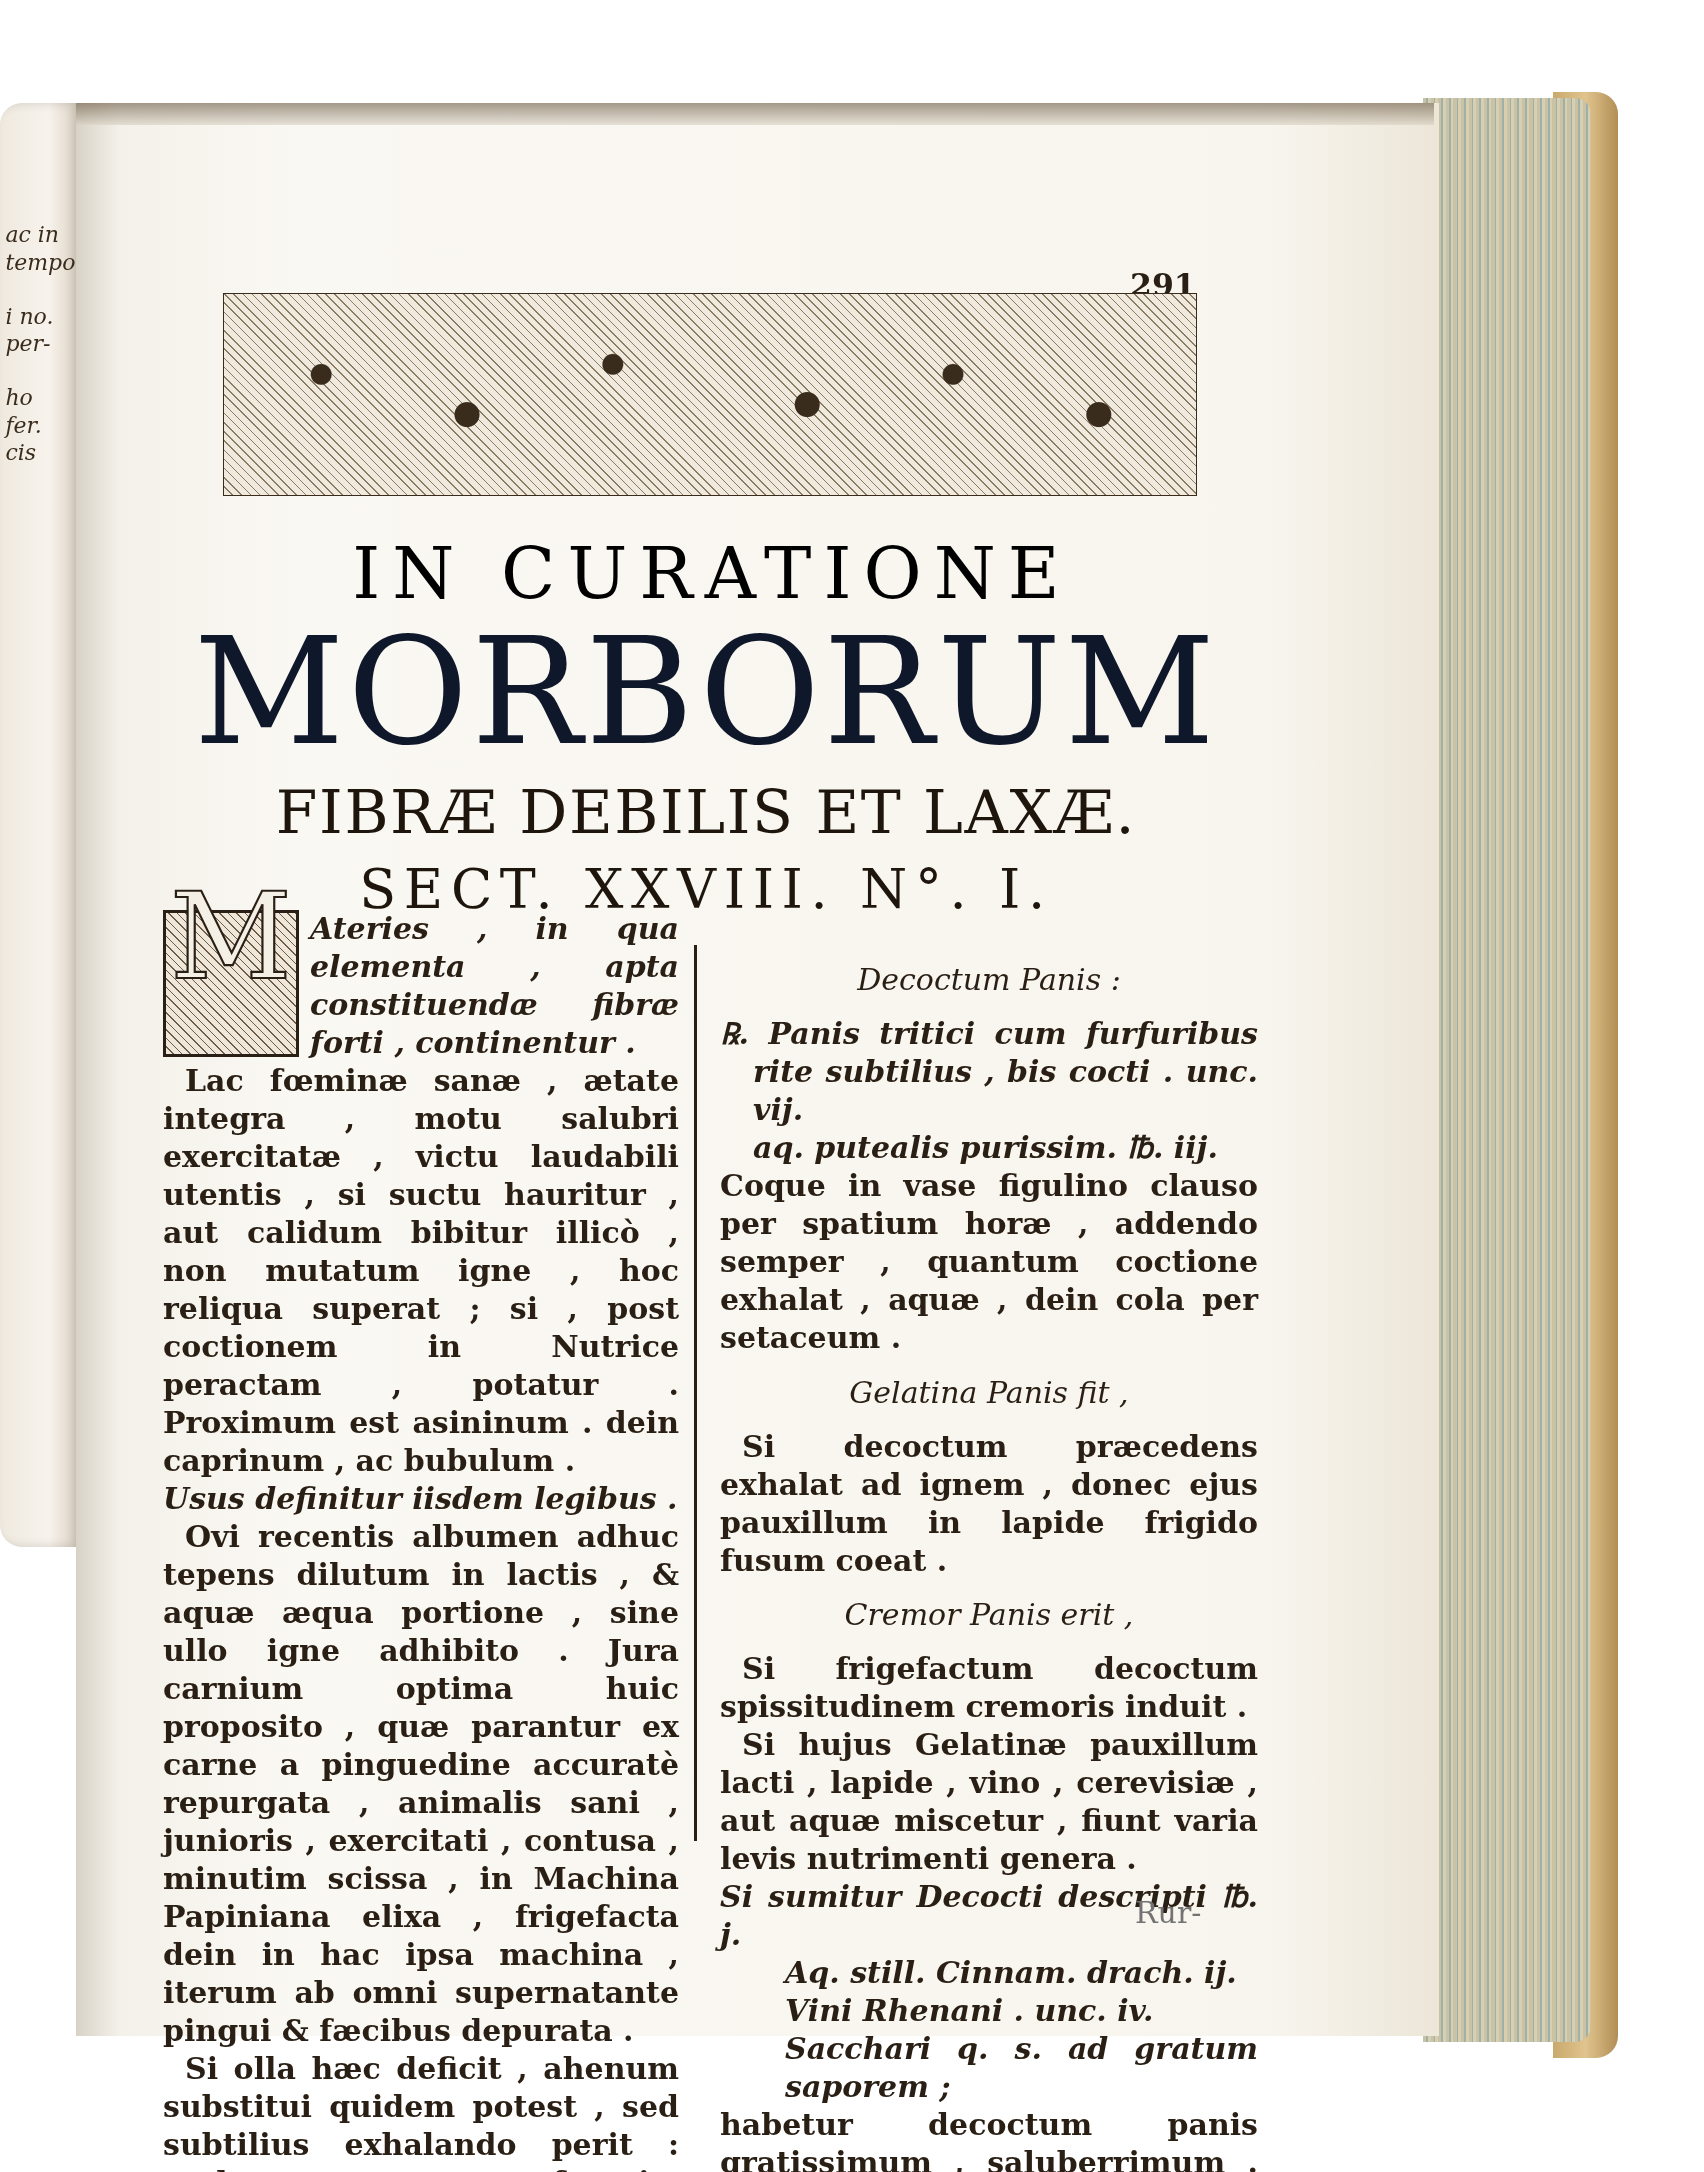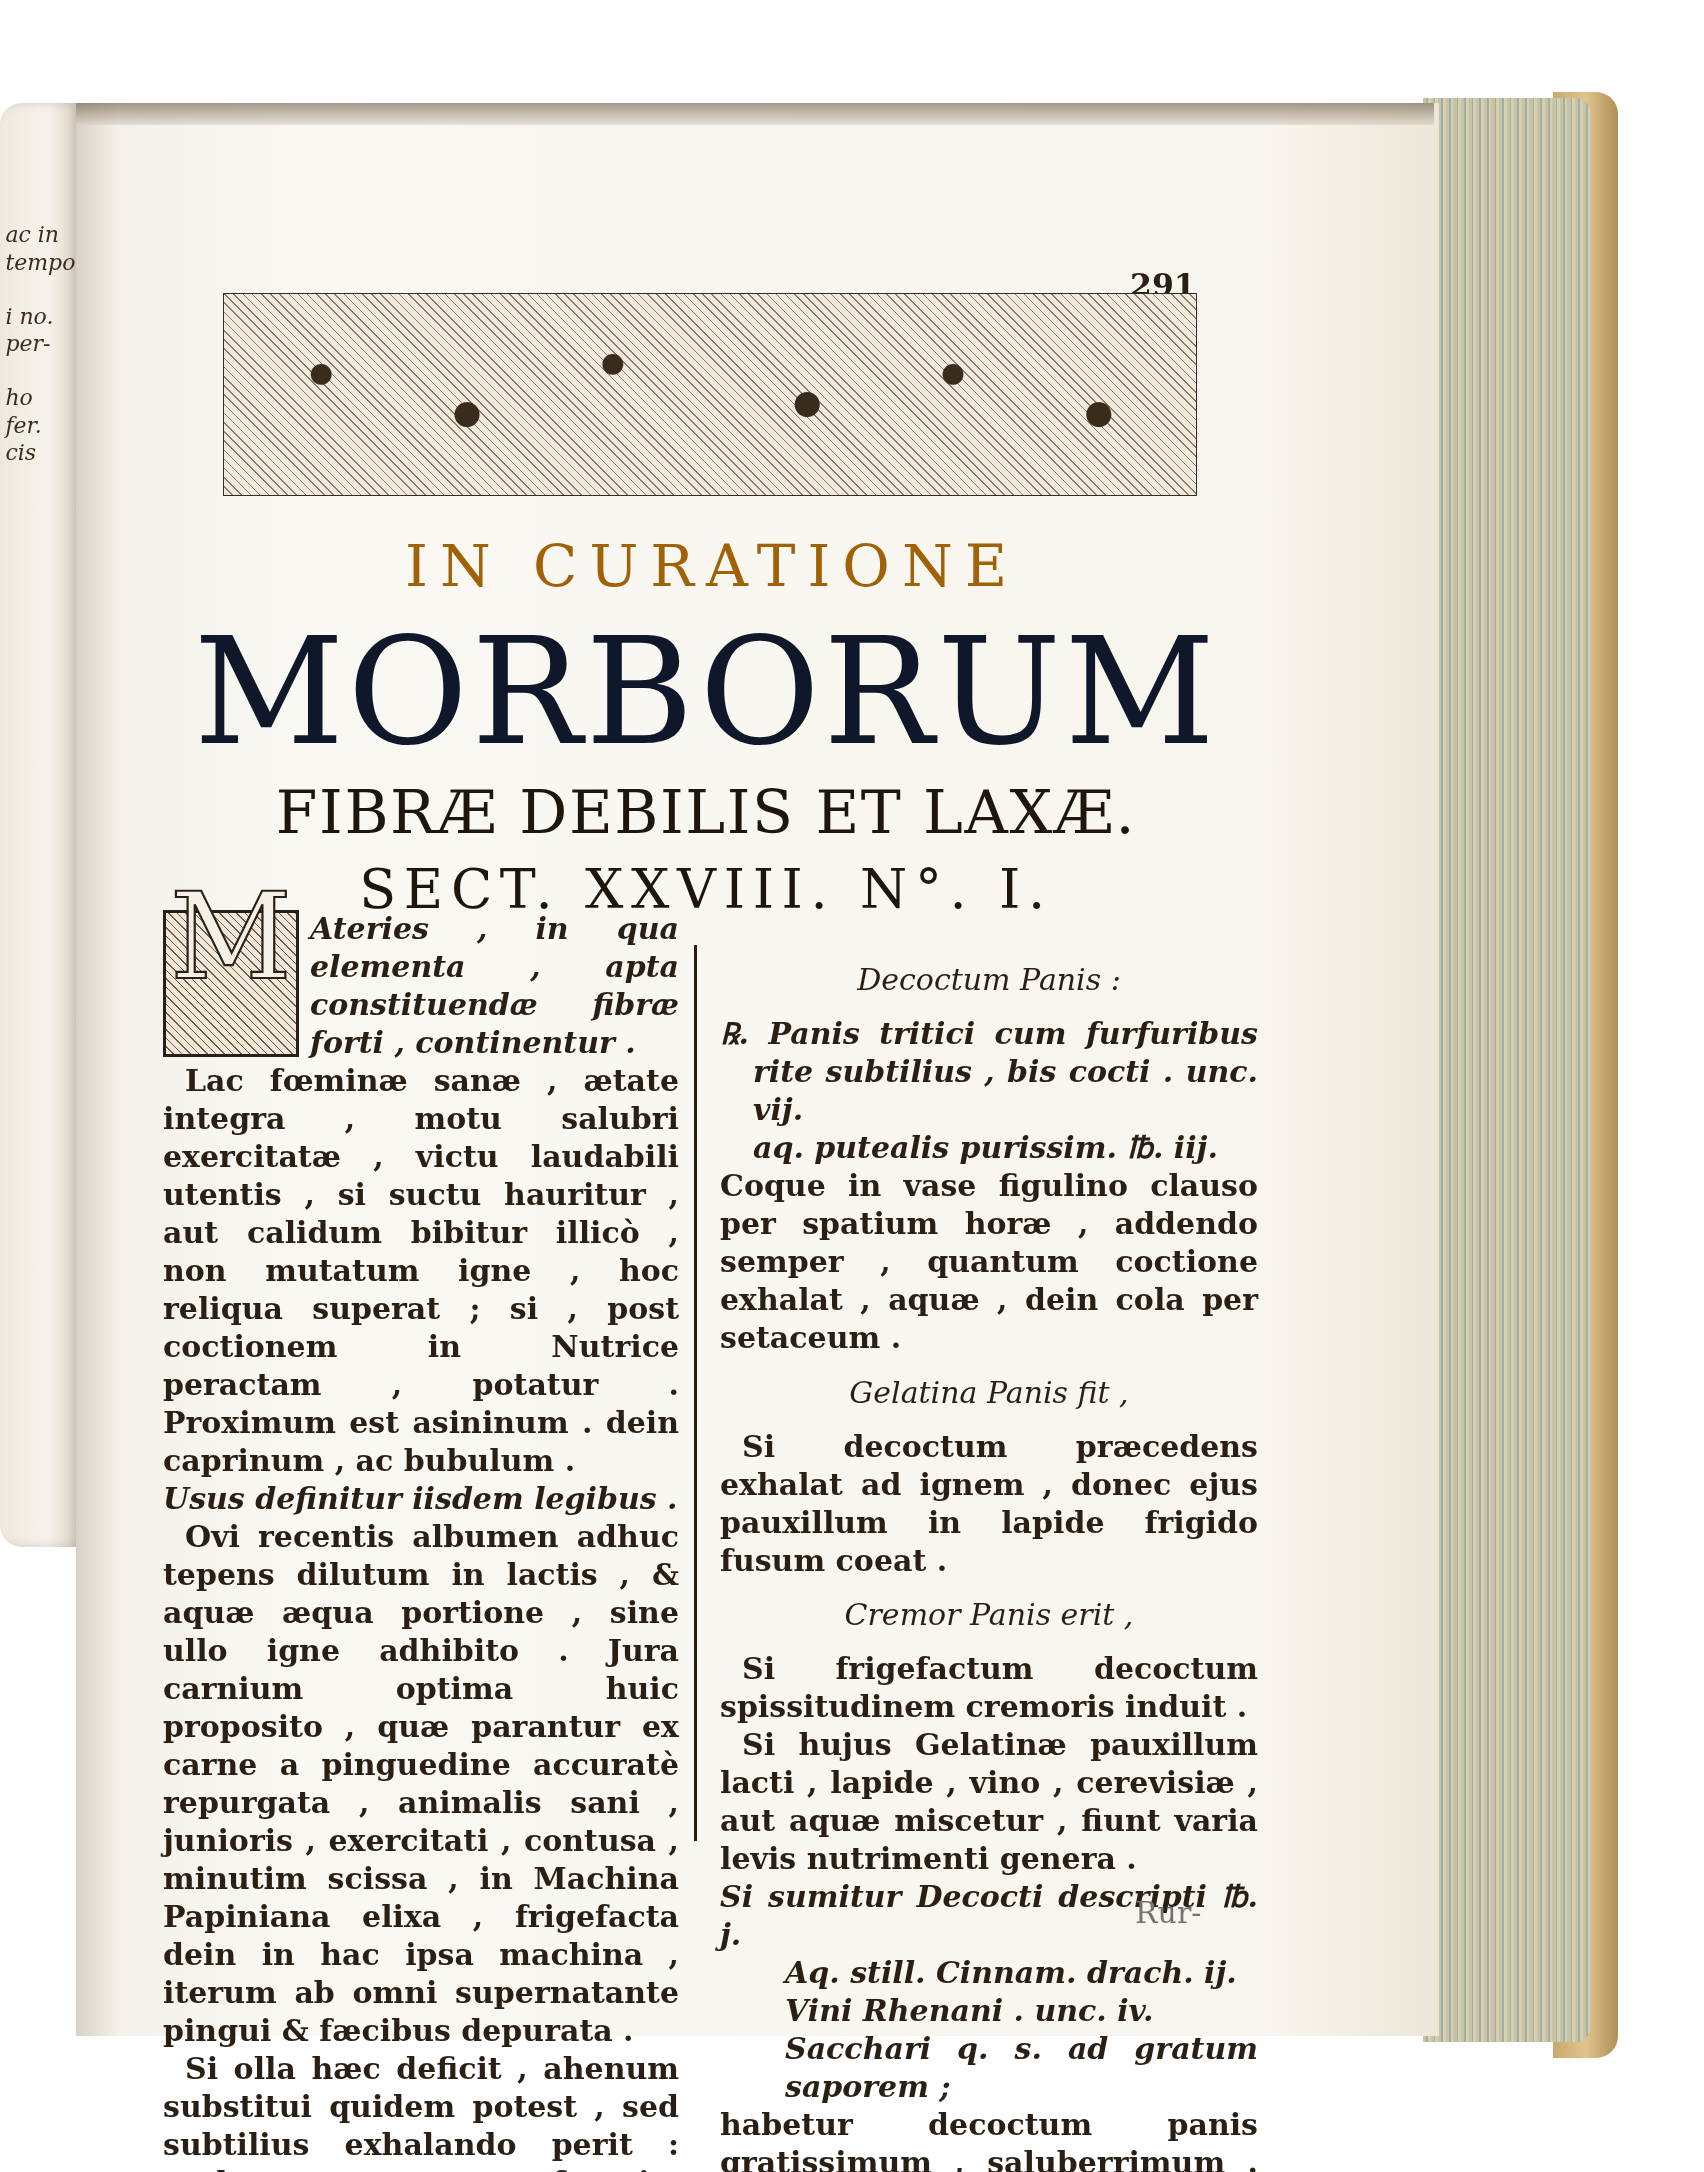--- a/index.html
+++ b/index.html
@@ -12,21 +12,21 @@
   .top-shadow{position:absolute;left:76px;top:103px;width:1358px;height:22px;background:linear-gradient(#6b5a44,#d9d2c3);opacity:.6;}
   .page-number{position:absolute;left:1130px;top:266px;font-size:31.5px;color:#2a1f14;font-weight:bold;}
   .ornament{position:absolute;left:223px;top:293px;width:972px;height:201px;border:1.6px solid #3a2c1c;background:
     radial-gradient(circle at 10% 40%,#3a2c1c 0 9.8px,transparent 11px),
     radial-gradient(circle at 25% 60%,#3a2c1c 0 12px,transparent 13px),
     radial-gradient(circle at 40% 35%,#3a2c1c 0 9.8px,transparent 11px),
     radial-gradient(circle at 60% 55%,#3a2c1c 0 12px,transparent 13px),
     radial-gradient(circle at 75% 40%,#3a2c1c 0 9.8px,transparent 11px),
     radial-gradient(circle at 90% 60%,#3a2c1c 0 12px,transparent 13px),
     repeating-linear-gradient(45deg,#efe9de 0 5.4px,#8c7b63 5.4px 6.5px),#e9e2d4;}
-  .title-1{position:absolute;left:234px;top:532px;width:956px;text-align:center;font-size:58px;letter-spacing:12px;color:#a16207;}
+  .title-1{position:absolute;left:234px;top:532px;width:956px;text-align:center;font-size:71px;letter-spacing:12px;color:#000000;}
   .title-2{position:absolute;left:163px;top:619px;width:1086px;text-align:center;font-size:147px;letter-spacing:3.3px;color:#0f172a;line-height:1;}
   .title-3{position:absolute;left:163px;top:777px;width:1086px;text-align:center;font-size:60px;color:#1e150c;letter-spacing:1.6px;}
   .sect{position:absolute;left:163px;top:858px;width:1086px;text-align:center;font-size:54px;color:#1e150c;letter-spacing:7.6px;}
   .col{position:absolute;font-size:30px;line-height:38px;color:#2a1f14;text-align:justify;}
   .col-left{left:163px;top:910px;width:516px;}
   .col-right{left:720px;top:961px;width:538px;}
   .divider{position:absolute;left:694px;top:945px;width:2.7px;height:896px;background:#2a1f14;}
   .dropcap{float:left;width:130px;height:141px;margin:0 11px 4.3px 0;border:3.3px solid #2a1f14;background:repeating-linear-gradient(45deg,#eee7da 0 4.9px,#6e5c46 4.9px 6px);position:relative;}
   .dropcap span{position:absolute;left:0;right:0;top:5.4px;text-align:center;font-size:119px;color:#f5f0e6;-webkit-text-stroke:2.2px #2a1f14;}
   .it{font-style:italic;}

